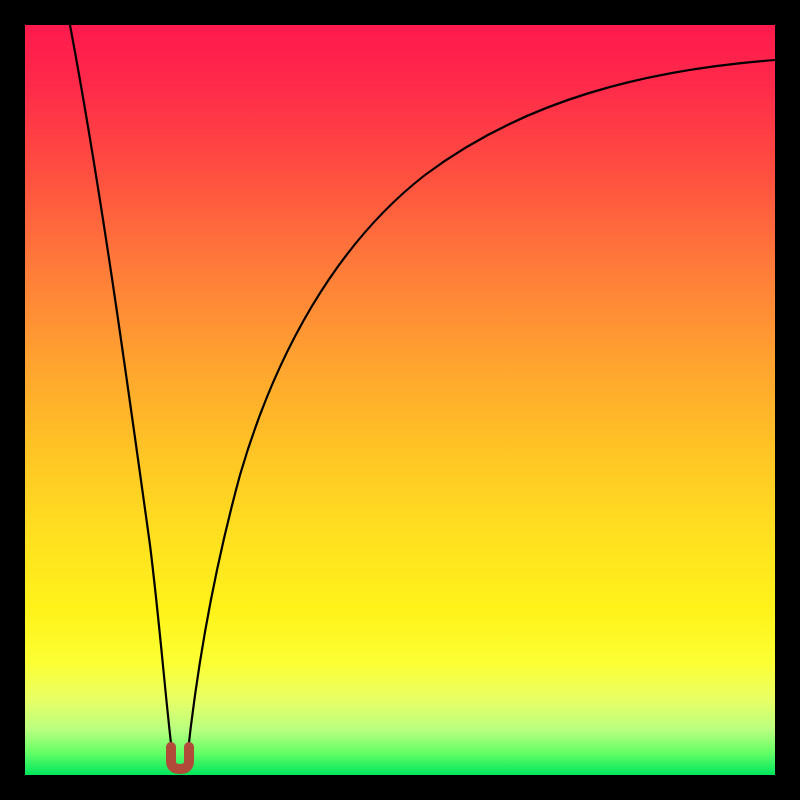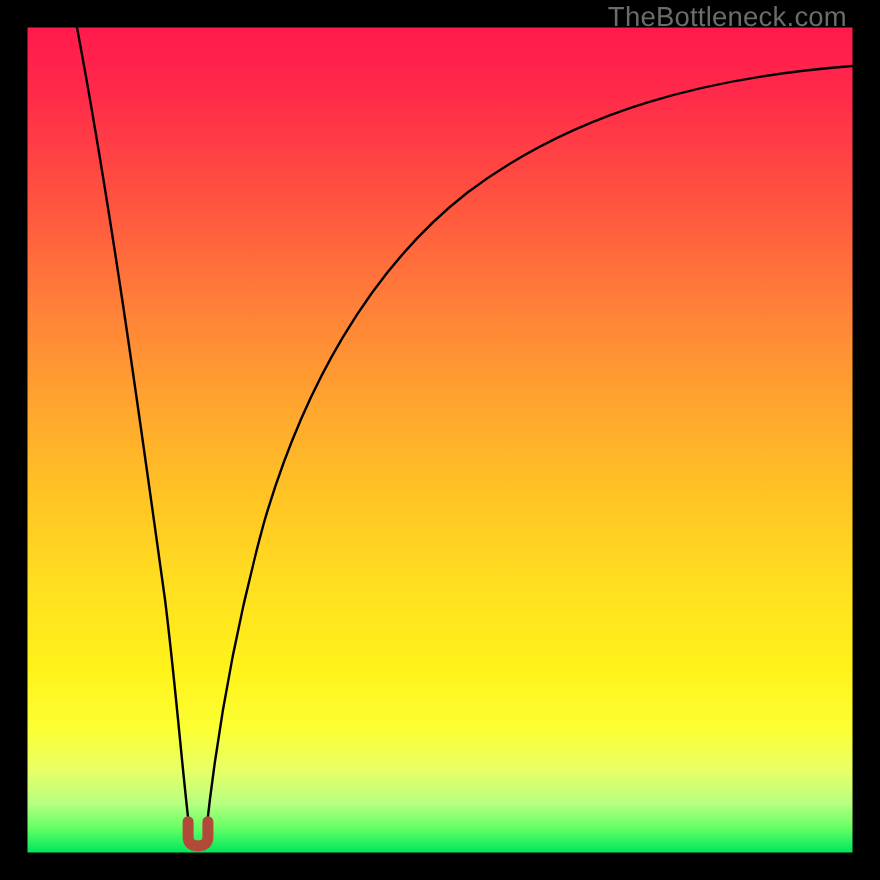--- a/index.html
+++ b/index.html
@@ -70,21 +70,20 @@
     stroke-width: 10;
     stroke-linecap: round;
     stroke-linejoin: round;
   }
 </style>
 </head>
 <body>
 
 <div class="frame">
 
-  <div class="watermark">TheBottleneck.com</div>
 
   <div class="plot-area">
     <svg class="curves" viewBox="0 0 750 750" preserveAspectRatio="none">
 
       <path class="curve" d="M 45 0
                C 75 160, 100 340, 125 520
                C 135 600, 142 690, 148 735"></path>
 
       <path class="curve" d="M 162 735
                C 170 660, 185 560, 215 450

